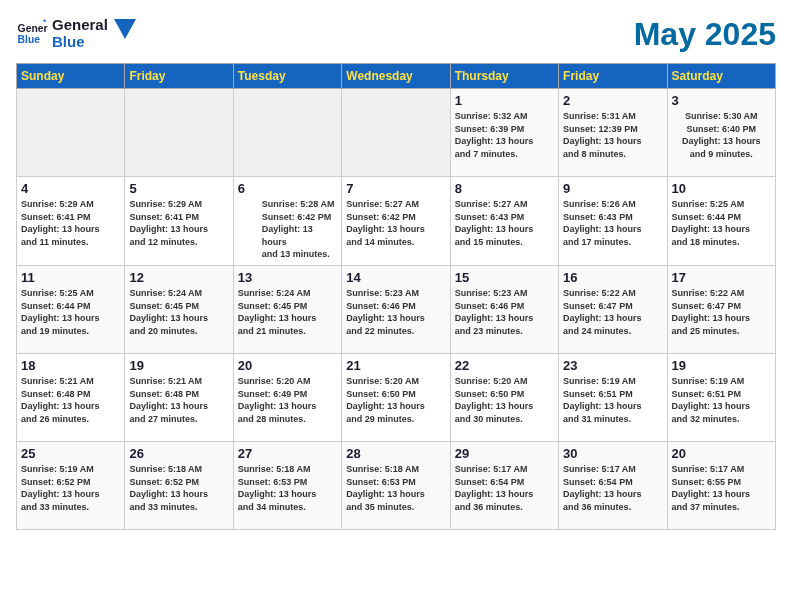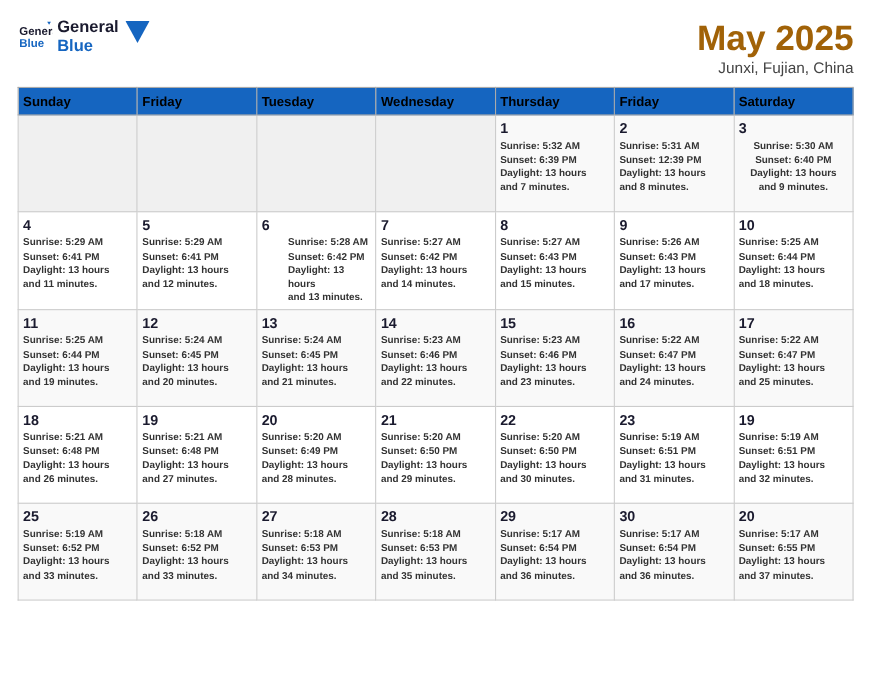--- a/index.html
+++ b/index.html
@@ -24,34 +24,34 @@
     .logo-icon {
       width: 32px;
       height: 28px;
     }
     .title-block {
       text-align: right;
     }
     .month-title {
       font-size: 32px;
       font-weight: bold;
-      color: #a16207;
+      color: #0369a1;
     }
     .subtitle {
       font-size: 14px;
       color: #444;
     }
     table {
       width: 100%;
       border-collapse: collapse;
       table-layout: fixed;
     }
     thead tr th {
       background: #1565c0;
-      color: #000000;
+      color: #fde047;
       font-size: 12px;
       font-weight: bold;
       padding: 5px 4px;
       text-align: left;
       border: 1px solid #aaa;
     }
     tbody tr td {
       border: 1px solid #ccc;
       vertical-align: top;
       padding: 4px 4px 4px 4px;
@@ -93,21 +93,20 @@
     <div style="display:flex;flex-direction:column;line-height:1.15;">
       <span style="font-size:15px;font-weight:bold;color:#1a1a2e;">General</span>
       <span style="font-size:15px;font-weight:bold;color:#1565c0;">Blue</span>
     </div>
     <svg width="22" height="20" viewBox="0 0 22 20" style="margin-left:2px;margin-top:-8px;">
       <polygon points="0,0 22,0 11,20" fill="#1565c0"></polygon>
     </svg>
   </div>
   <div class="title-block">
     <div class="month-title">May 2025</div>
-    <div class="subtitle">Junxi, Fujian, China</div>
   </div>
 </div>
 
 <table>
   <thead>
     <tr>
     <th>Sunday</th>
         <th>Friday</th>
         <th>Tuesday</th>
         <th>Wednesday</th>

